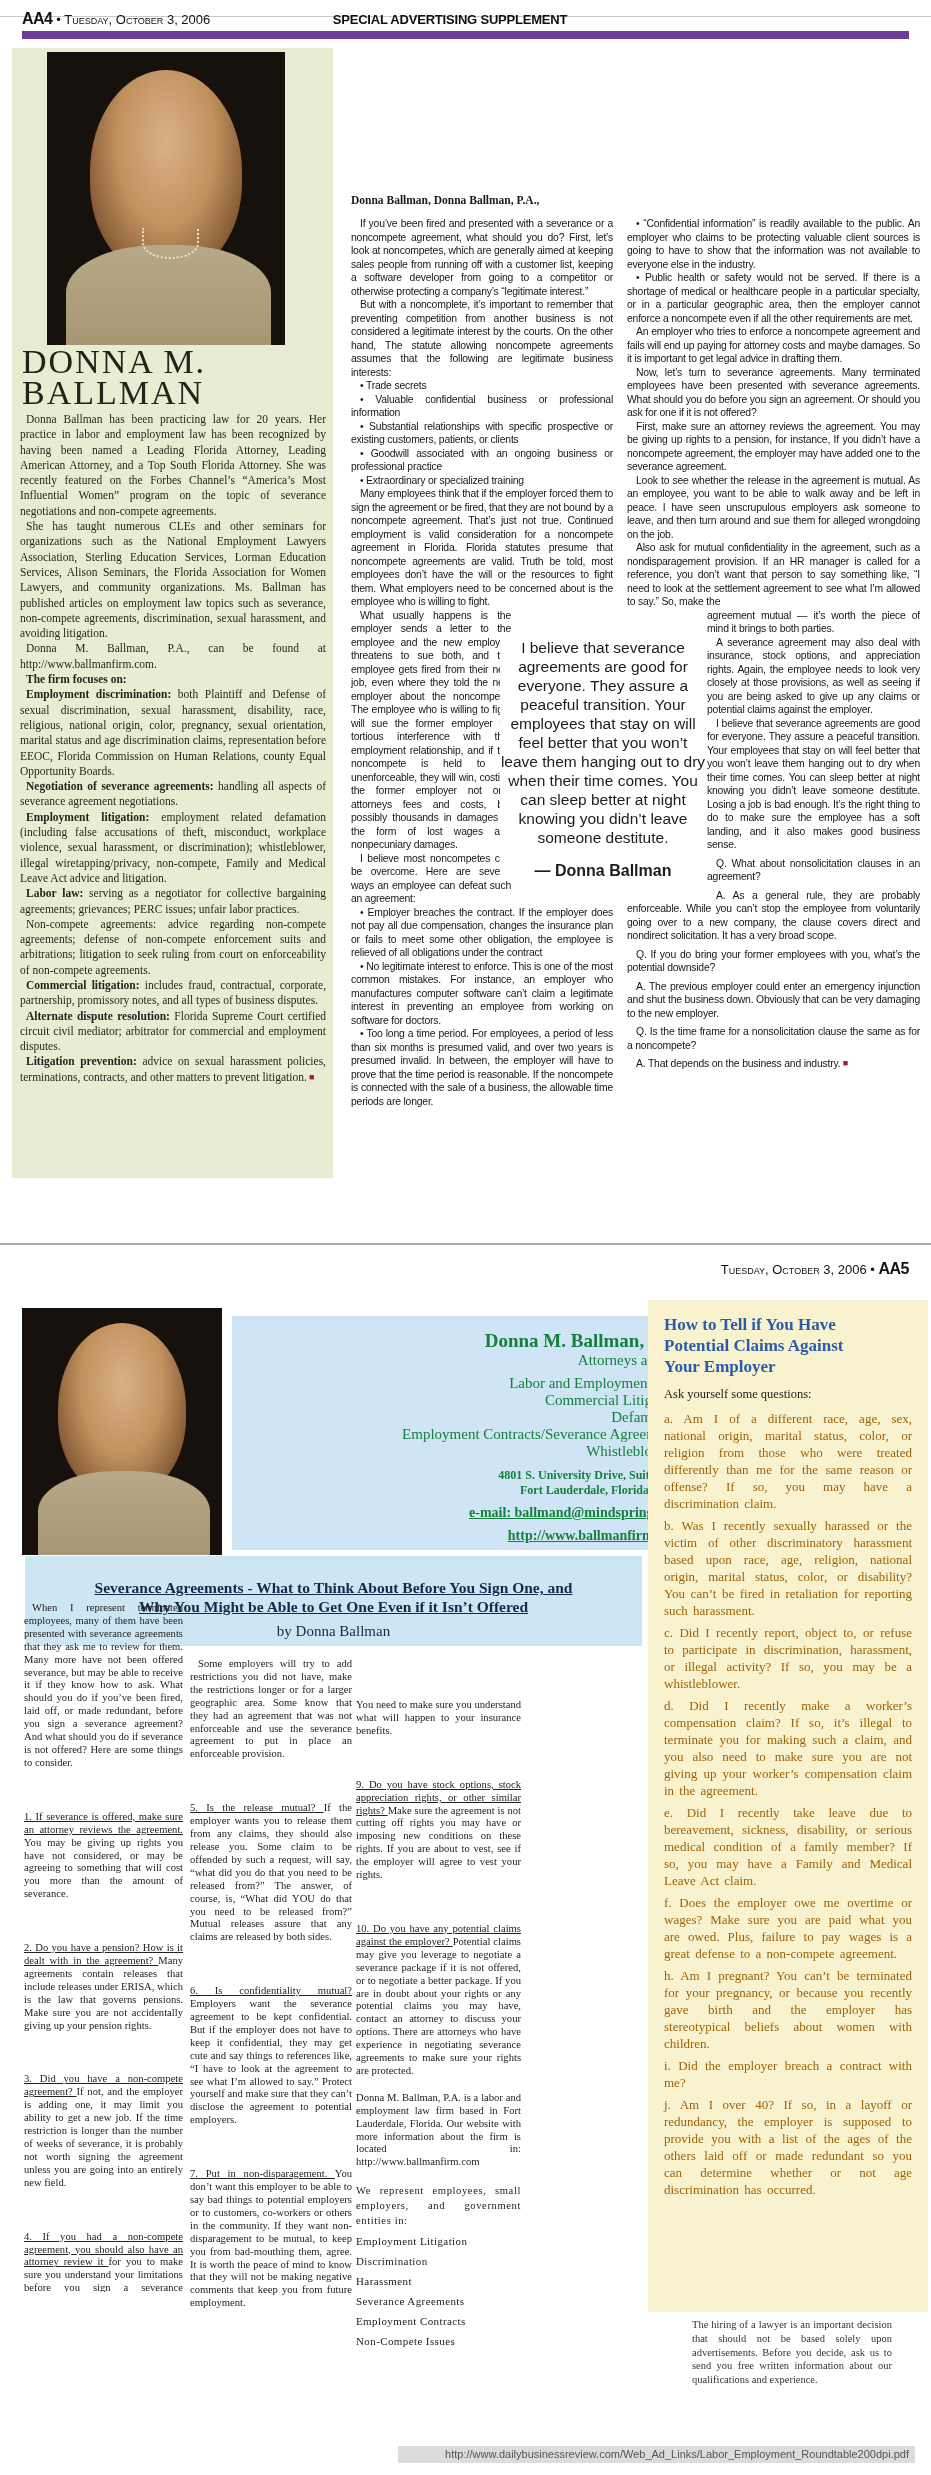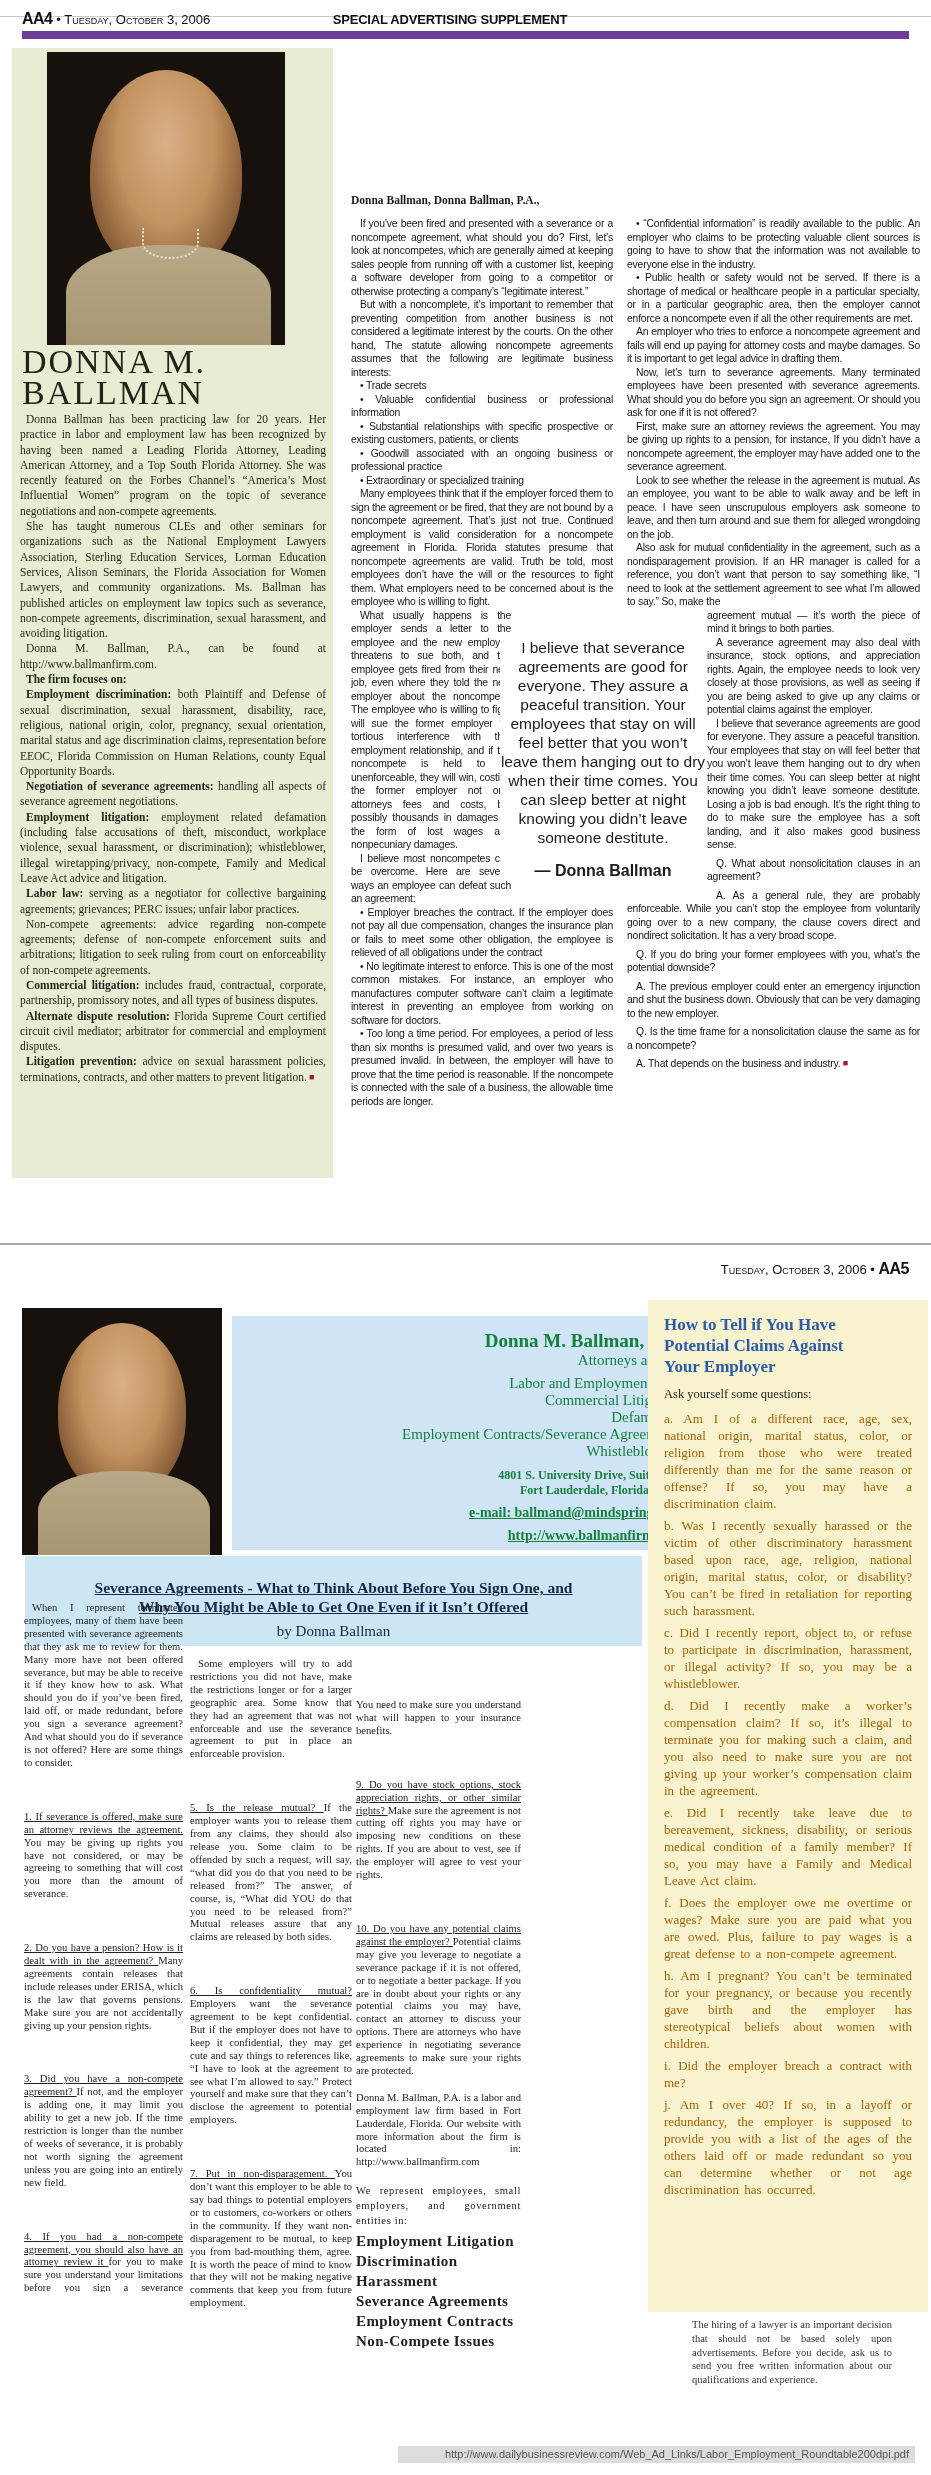--- a/index.html
+++ b/index.html
@@ -78,21 +78,21 @@
   .h2by{font-size:15px;margin-top:7px;font-weight:normal;}
   .a2col{font-family:"Liberation Serif",serif;font-size:10.6px;line-height:12.9px;text-align:justify;
         overflow:hidden;color:#222;}
   #a2c1{left:24px;top:1602px;width:159px;height:690px;}
   #a2c2{left:190px;top:1658px;width:162px;height:690px;}
   #a2c3{left:356px;top:1658px;width:165px;height:690px;}
   .a2p{text-indent:8px;}
   .a2p.flush{text-indent:0;margin-top:41px;}
   .firm-note{margin-top:14px;text-indent:0;}
   .svc-intro{margin-top:14px;text-indent:0;letter-spacing:0.6px;line-height:15px;}
-  .svc{margin-top:7px;font-size:15px;letter-spacing:0.4px;font-weight:bold;}
+  .svc{margin-top:7px;font-size:11px;letter-spacing:0.4px;}
 
   
   .sidebar{left:648px;top:1300px;width:280px;height:1012px;background:#f8f2cf;box-sizing:border-box;
         padding:14px 16px;}
   .sb-title-line{font-family:"Liberation Serif",serif;font-weight:bold;font-size:17px;line-height:21px;
         color:#2b5ca8;}
   .sb-intro{margin-top:10px;font-size:12.5px;color:#222;}
   .sb-items{margin-top:8px;}
   .sb-item{font-size:13px;line-height:17px;text-align:justify;word-spacing:2px;color:#a16207;
         margin-bottom:5px;}

